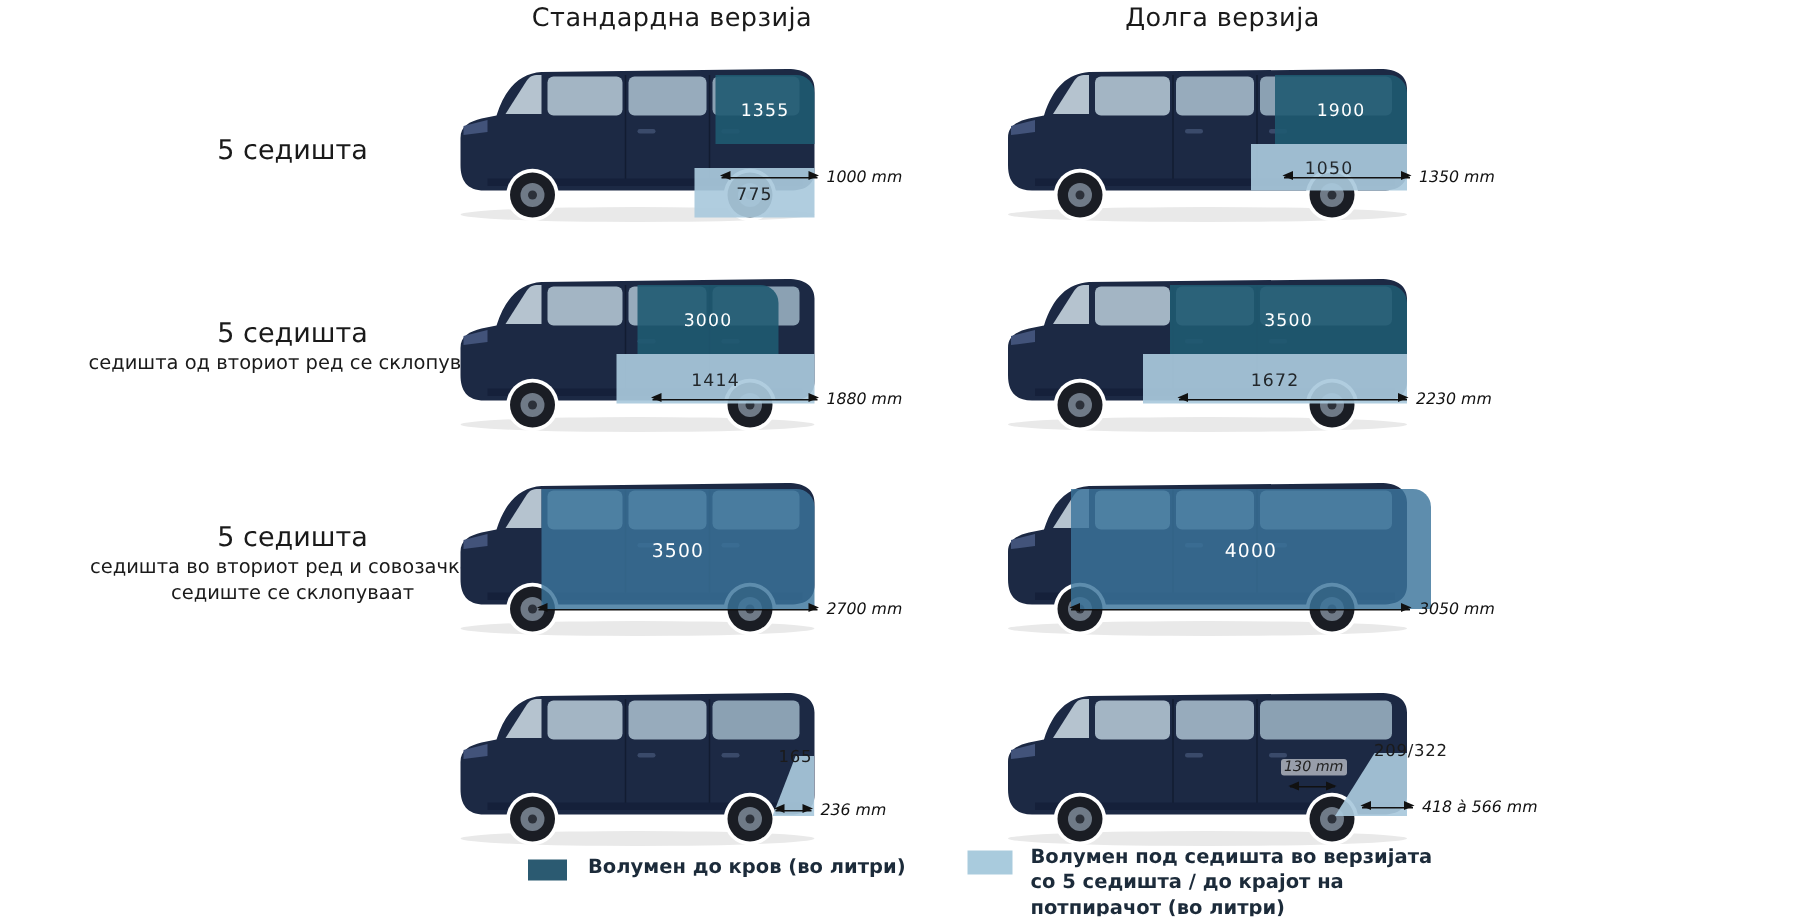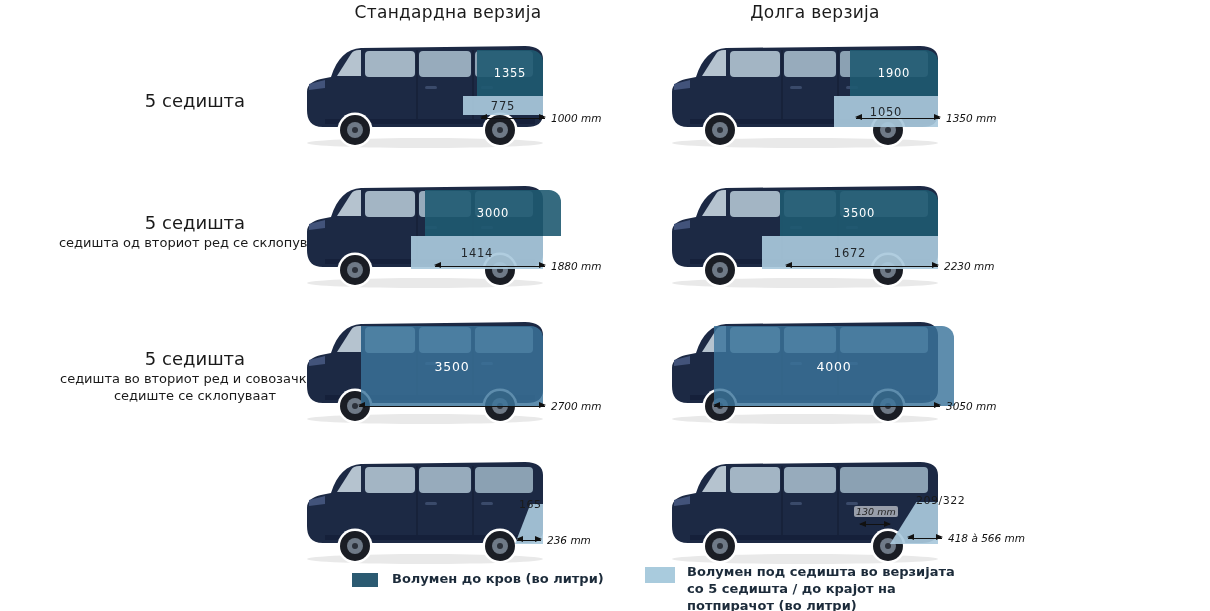--- a/index.html
+++ b/index.html
@@ -22,24 +22,24 @@
   .van{position:absolute;left:0;top:0;}
 
   .ov{position:absolute;display:flex;align-items:center;justify-content:center;
       font-size:11.5px;letter-spacing:.8px;}
   .ov-roof{background:rgba(31,90,113,.90);color:#fff;border-radius:0 12px 0 0;}
   .ov-under{background:rgba(169,201,220,.92);color:#22272b;}
   .ov-full{background:rgba(59,116,155,.82);color:#fff;border-radius:0 12px 0 0;font-size:12.5px;}
   .ov-wedge{background:rgba(169,201,220,.92);clip-path:polygon(55% 0,100% 0,100% 100%,0 100%);}
 
   .c10 .ov-roof{left:182px;top:18px;width:66px;height:46px}
-  .c10 .ov-under{left:168px;top:64px;width:80px;height:19px}
+  .c10 .ov-under{left:168px;top:80px;width:80px;height:33px}
   .c11 .ov-roof{left:190px;top:18px;width:88px;height:46px}
   .c11 .ov-under{left:174px;top:64px;width:104px;height:31px}
-  .c20 .ov-roof{left:130px;top:18px;width:136px;height:46px}
+  .c20 .ov-roof{left:130px;top:18px;width:94px;height:46px}
   .c20 .ov-under{left:116px;top:64px;width:132px;height:33px}
   .c21 .ov-roof{left:120px;top:18px;width:158px;height:46px}
   .c21 .ov-under{left:102px;top:64px;width:176px;height:33px}
   .c30 .ov-full{left:66px;top:18px;width:182px;height:80px}
   .c31 .ov-full{left:54px;top:18px;width:240px;height:80px}
   .c40 .ov-wedge{left:220px;top:56px;width:28px;height:40px}
   .c41 .ov-wedge{left:230px;top:54px;width:48px;height:42px}
 
   .wedge-num{position:absolute;font-size:11px;color:#1b1b1b;letter-spacing:.5px;}
   .c40 .wedge-num{left:224px;top:50px}

